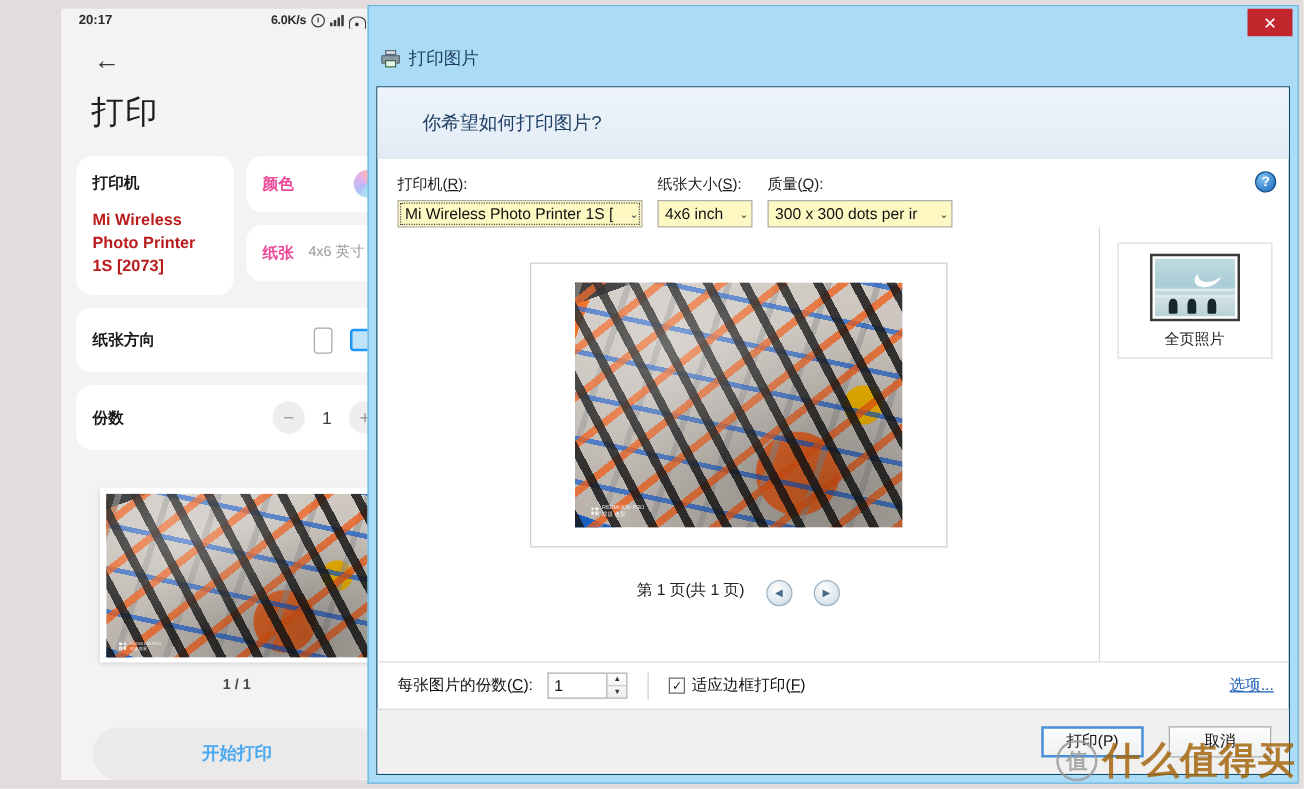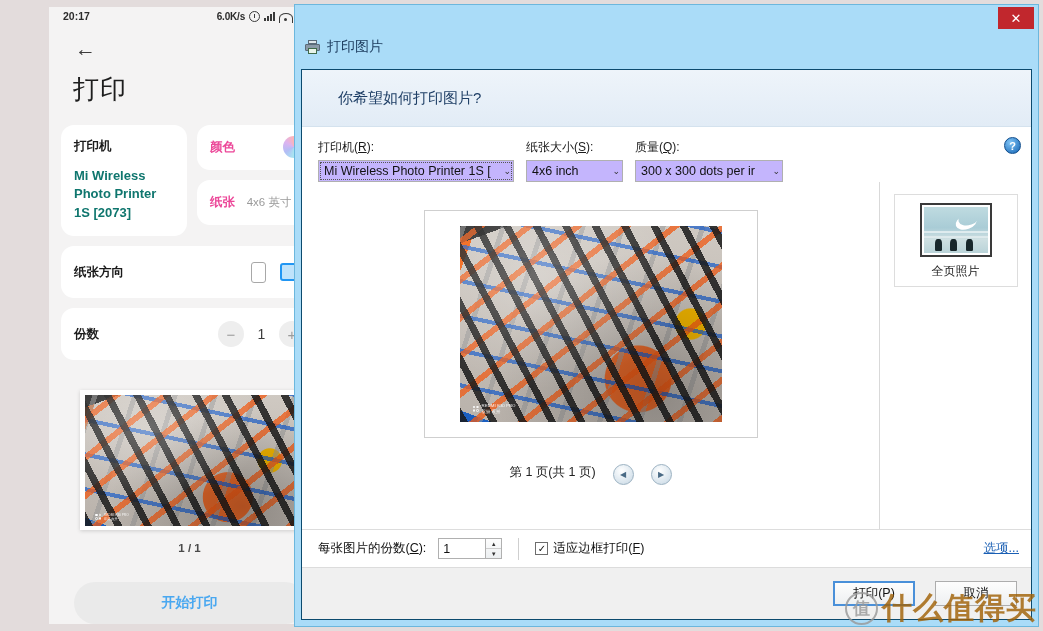--- a/index.html
+++ b/index.html
@@ -41,21 +41,21 @@
 
   .back-row { padding: 12px 0 0 26px; }
   .back-arrow { font-size: 21px; color: #3c3c3c; line-height: 1; cursor: pointer; }
   .phone-title { padding: 12px 0 18px 24px; font-size: 26px; color: #1d1d1d; letter-spacing: 1px; }
 
   .cards { padding: 0 12px; }
   .row2 { display: flex; gap: 10px; }
   .card { background: #fff; border-radius: 13px; }
   .card-printer { width: 126px; padding: 13px 13px 14px; }
   .card-printer .lbl { font-size: 12.5px; font-weight: bold; color: #1b1b1b; }
-  .card-printer .val { margin-top: 12px; font-size: 13px; font-weight: bold; color: #0f766e; line-height: 1.42; }
+  .card-printer .val { margin-top: 12px; font-size: 13px; font-weight: bold; color: #b91c1c; line-height: 1.42; }
   .col-right { display: flex; flex-direction: column; gap: 10px; flex: 1; }
   .card-mini { height: 45px; display: flex; align-items: center; padding: 0 13px; }
   .card-mini .lbl { font-size: 12.5px; font-weight: bold; color: #ec4899; }
   .swatch { margin-left: auto; width: 22px; height: 22px; border-radius: 50%;
             background: conic-gradient(#ffb3b3,#ffe0a3,#d6f0a8,#a8e6f0,#b3bdf5,#dcb3f0,#ffb3b3); }
   .paper-val { margin-left: auto; width: 46px; font-size: 11.5px; color: #9a9a9a; line-height: 1.32; text-align: right; }
   .chev { margin-left: 6px; font-size: 9px; color: #b5b5b5; }
 
   .card-wide { margin-top: 10px; height: 52px; display: flex; align-items: center; padding: 0 13px; }
   .card-wide .lbl { font-size: 12.5px; font-weight: bold; color: #1b1b1b; }
@@ -129,28 +129,28 @@
   .win-body { flex: 1; background: #fff; margin: 0 6px 6px; border: 1px solid #0c4a6e;
               display: flex; flex-direction: column; }
   .banner { height: 57px; background: linear-gradient(#eef4fa, #e2ecf6);
             border-bottom: 1px solid #d4e2ee; display: flex; align-items: center; padding-left: 36px; }
   .banner-text { font-size: 15px; color: #1f3f66; }
 
   .controls { padding: 12px 14px 0 16px; display: flex; align-items: flex-start; position: relative; }
   .ctrl { margin-right: 12px; }
   .ctrl .cl { font-size: 12px; color: #1b1b1b; margin-bottom: 4px; }
   .ctrl .cl u { text-decoration: underline; }
-  .sel { height: 22px; border: 1px solid #b0b0b0; background: #c4b5fd;
+  .sel { height: 22px; border: 1px solid #b0b0b0; background: #fef9c3;
          display: flex; align-items: center; padding: 0 2px 0 5px;
          font-size: 12.5px; color: #111; white-space: nowrap; overflow: hidden; }
   .sel.focus { outline: 1px dotted #555; outline-offset: -3px; }
   .sel .txt { overflow: hidden; text-overflow: clip; }
   .sel .arr { margin-left: auto; padding-left: 6px; font-size: 9px; color: #333; }
   .sel-printer { width: 196px; }
-  .sel-paper { width: 97px; justify-content: center; }
+  .sel-paper { width: 76px; justify-content: center; }
   .sel-quality { width: 148px; }
   .help-icon { position: absolute; right: 10px; top: 10px; width: 17px; height: 17px; border-radius: 50%;
                background: radial-gradient(circle at 35% 30%, #7fc3f5, #1464b4);
                color: #fff; font-size: 11px; font-weight: bold;
                display: flex; align-items: center; justify-content: center;
                border: 1px solid #0f4c8c; cursor: pointer; }
 
   .main-area { flex: 1; display: flex; min-height: 0; }
   .preview-col { flex: 1; display: flex; flex-direction: column; align-items: center;
                  justify-content: flex-start; padding-top: 28px; }

